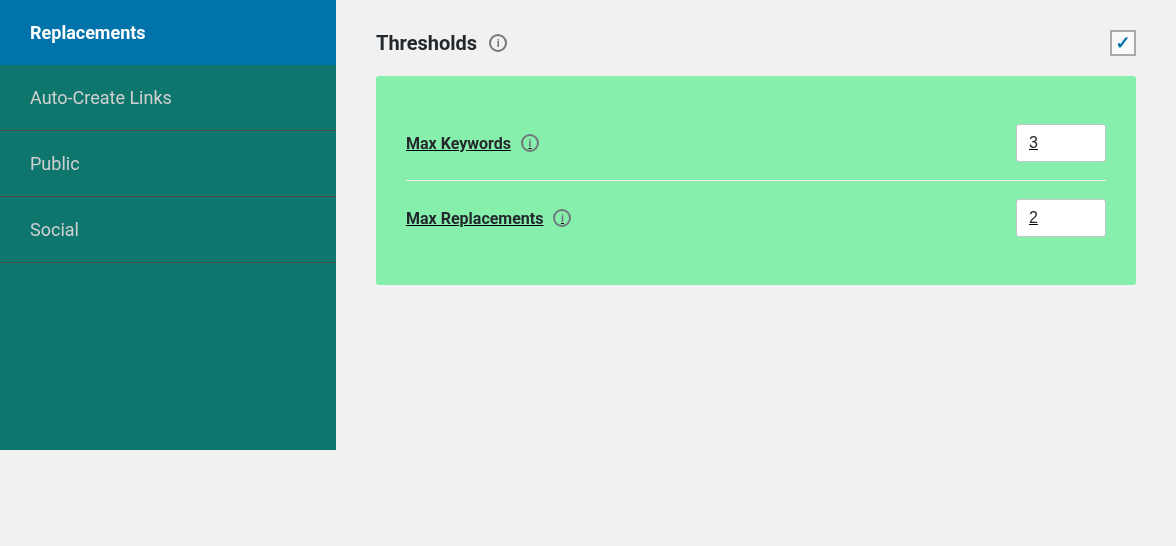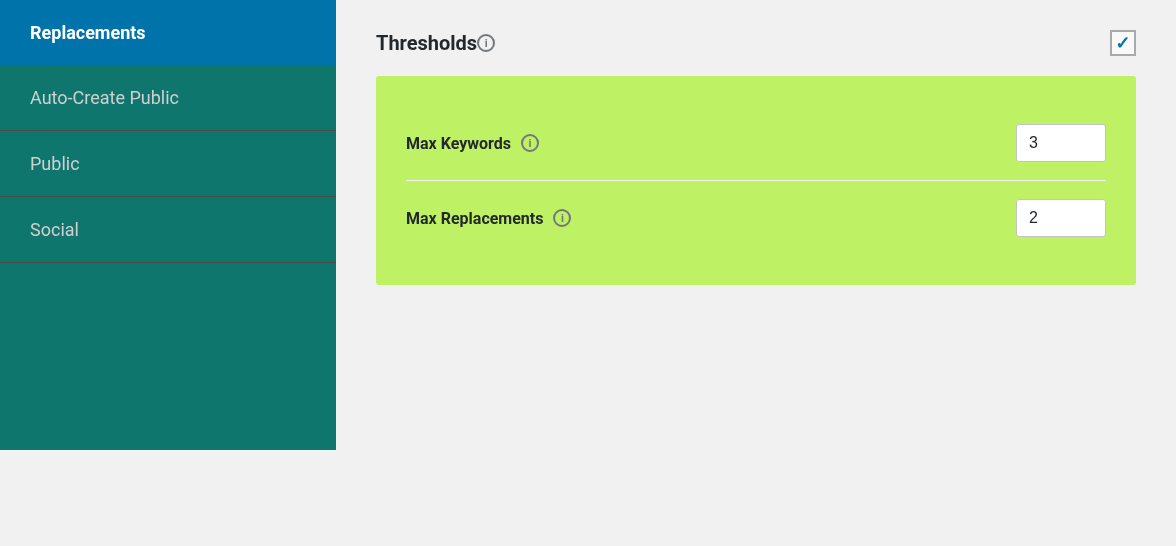--- a/index.html
+++ b/index.html
@@ -49,21 +49,21 @@
       flex: 1;
       background: #f1f1f1;
       padding: 30px 40px;
       overflow-y: auto;
     }
 
     .section-header {
       display: flex;
       align-items: center;
       margin-bottom: 20px;
-      gap: 0;
+      gap: 12px;
     }
 
     .section-title {
       font-size: 20px;
       font-weight: 700;
       color: #23282d;
     }
 
     .info-icon {
       display: inline-flex;
@@ -98,24 +98,25 @@
     }
 
     .checkmark {
       color: #0073aa;
       font-size: 18px;
       font-weight: 700;
       line-height: 1;
     }
 
     .card {
-      background: #bef264;
+      background: #86efac;
       border-radius: 3px;
       padding: 30px 30px 30px 30px;
       margin-top: 20px;
+      text-decoration: underline;
     }
 
     .field-row {
       display: flex;
       align-items: center;
       padding: 18px 0;
       border-bottom: 1px solid #f0f0f0;
     }
 
     .field-row:last-child {
@@ -146,21 +147,21 @@
     }
   </style>
 </head>
 <body>
 
 <nav class="sidebar">
   <div class="sidebar-item active">
     <span>Replacements</span>
   </div>
   <div class="sidebar-item">
-    <span>Auto-Create Public</span>
+    <span>Auto-Create Links</span>
   </div>
   <div class="sidebar-item">
     <span>Public</span>
   </div>
   <div class="sidebar-item">
     <span>Social</span>
   </div>
 </nav>
 
 <main class="main-content">

